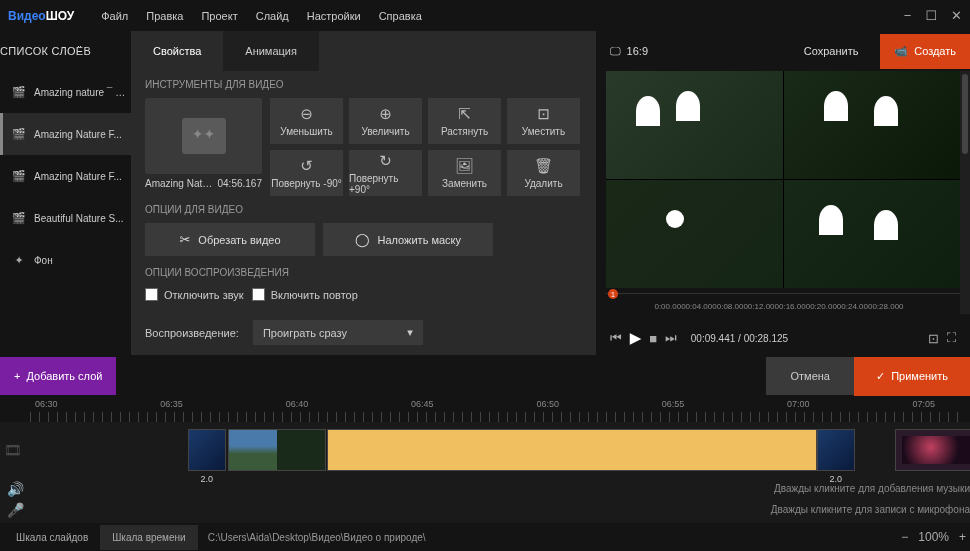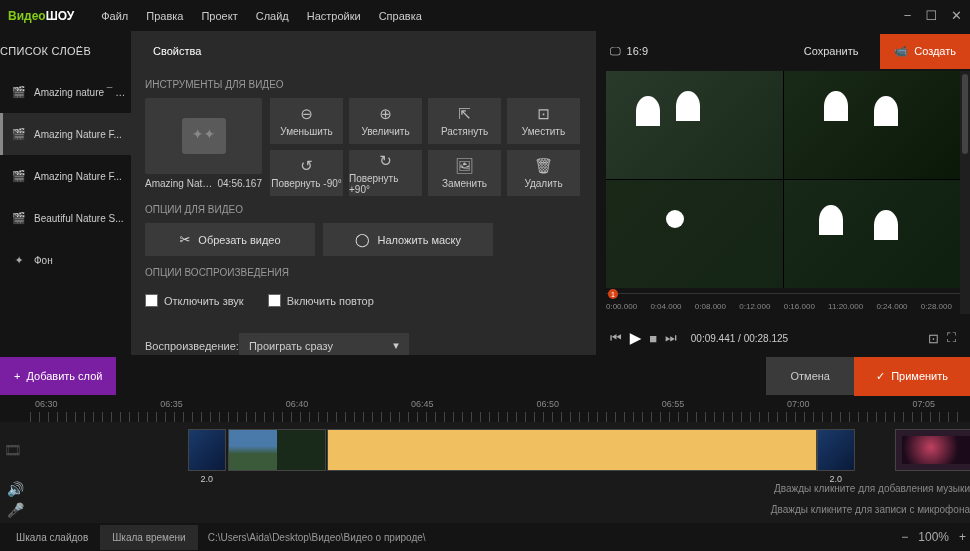--- a/index.html
+++ b/index.html
@@ -1,19 +1,19 @@
 <!DOCTYPE html>
 <html><head>
 <meta charset="utf-8">
 <style>
 *{margin:0;padding:0;box-sizing:border-box;font-family:Arial,sans-serif;user-select:none}
 body{width:970px;height:551px;background:#1a1a1a;color:#ccc;font-size:11px;overflow:hidden;position:relative}
 .titlebar{height:31px;background:#141414;display:flex;align-items:center;padding:0 8px}
 .logo{font-weight:bold;font-size:12px}
-.logo .v{color:#84cc16}
+.logo .v{color:#3b82f6}
 .logo .s{color:#fff}
 .menu{display:flex;margin-left:18px;gap:0}
 .menu span{padding:4px 9px;color:#ccc;cursor:pointer}
 .winbtns{margin-left:auto;display:flex;gap:14px;color:#aaa;font-size:13px}
 .winbtns span{cursor:pointer}
 .main{display:flex;height:324px}
 .leftcol{width:131px;background:#141414;display:flex;flex-direction:column}
 .layerhdr{height:40px;display:flex;align-items:center;font-size:11px;color:#ddd;letter-spacing:0.3px}
 .layer{height:42px;display:flex;align-items:center;padding-left:8px;gap:7px;cursor:pointer;border-left:3px solid transparent}
 .layer.active{background:#2a2a2a;border-left-color:#888}
@@ -30,42 +30,42 @@
 .clap{width:44px;height:36px;background:#5a5a5a;border-radius:3px;position:relative}
 .clap::before{content:"✦✦";position:absolute;top:8px;left:0;right:0;text-align:center;color:#888;font-size:14px}
 .thinfo{display:flex;justify-content:space-between;font-size:10px;color:#ccc;margin-top:4px;width:117px}
 .tname{white-space:nowrap;overflow:hidden;text-overflow:ellipsis;max-width:75px}
 .btngrid{display:flex;gap:6px}
 .tbtn{width:73px;height:46px;background:#3a3a3a;display:flex;flex-direction:column;align-items:center;justify-content:center;gap:3px;cursor:pointer;font-size:10px;color:#ccc}
 .ticon{font-size:15px;color:#bbb}
 .opts{margin-top:11px}
 .widebtn{background:#3a3a3a;padding:9px 16px;display:flex;align-items:center;gap:8px;cursor:pointer;font-size:11px;color:#ddd;width:170px;justify-content:center}
 .wideicon{font-size:13px}
-.checks{display:flex;gap:24px;margin-top:16px}
+.checks{display:flex;gap:8px;margin-top:10px}
 .check{display:flex;align-items:center;gap:6px;font-size:11px;color:#ccc}
 .cb{width:13px;height:13px;background:#fff;border:1px solid #666}
-.selrow{display:flex;align-items:center;margin-top:26px}
+.selrow{display:flex;align-items:center;gap:14px;margin-top:19px}
 .sel{background:#3a3a3a;padding:6px 10px;width:170px;display:flex;justify-content:space-between;align-items:center;font-size:11px;color:#ccc}
 .rightcol{flex:1;background:#141414;display:flex;flex-direction:column}
 .prevhdr{height:40px;display:flex;align-items:center;padding:0 14px;gap:10px}
 .ratio{display:flex;align-items:center;gap:6px;color:#ddd}
 .spacer{flex:1}
 .savebtn{color:#ddd;cursor:pointer;font-size:11px;padding:0 12px}
 .createbtn{background:#d84315;color:#fff;padding:11px 14px;display:flex;align-items:center;gap:6px;cursor:pointer;font-size:11px;margin-right:-14px}
 .preview{flex:1;display:flex;flex-direction:column;padding:0 10px}
 .canvas{flex:1;display:grid;grid-template-columns:1fr 1fr;grid-template-rows:1fr 1fr;gap:1px;background:#000}
 .q{position:relative;overflow:hidden}
 .q1{background:linear-gradient(135deg,#2a3a2a,#1a2a1a)}
 .q2{background:linear-gradient(135deg,#1a2a18,#0a1808)}
 .q3{background:linear-gradient(135deg,#1a2818,#152515)}
 .q4{background:linear-gradient(135deg,#182818,#0f1f0f)}
 .flower{position:absolute;width:24px;height:30px;background:#fff;border-radius:50% 50% 0 0}
 .ruler{height:28px;display:flex;align-items:center;color:#888;font-size:8px;position:relative;border-top:1px solid #333;margin-top:5px}
 .marker{position:absolute;top:-5px;left:2px;width:10px;height:10px;background:#d84315;border-radius:50%;color:#fff;font-size:7px;display:flex;align-items:center;justify-content:center}
-.ticks{position:absolute;left:0;right:8px;bottom:10px;display:flex;justify-content:space-between}
+.ticks{position:absolute;left:0;right:8px;bottom:10px;display:flex;justify-content:center}
 .pctrl{height:34px;display:flex;align-items:center;gap:8px;padding:0 4px;color:#ccc}
 .pbtn{cursor:pointer;font-size:13px;color:#aaa}
 .pbtn.play{color:#fff;font-size:15px}
 .tc{font-size:10px;color:#ccc;margin-left:6px}
 .actbar{height:42px;background:#141414;display:flex;align-items:center}
 .addlayer{background:#7b1fa2;color:#fff;padding:13px 14px;display:flex;align-items:center;gap:6px;cursor:pointer;font-size:11px}
 .cancel{background:#3a3a3a;color:#ccc;padding:13px 24px;cursor:pointer;margin-left:auto;font-size:11px}
 .apply{background:#d84315;color:#fff;padding:13px 22px;display:flex;align-items:center;gap:6px;cursor:pointer;font-size:11px}
 .tlruler{height:25px;background:#141414;display:flex;align-items:flex-start;padding:2px 35px 0;color:#888;font-size:9px;justify-content:space-between;position:relative}
 .tlruler::after{content:"";position:absolute;left:30px;right:10px;bottom:0;height:10px;background:repeating-linear-gradient(90deg,#444 0,#444 1px,transparent 1px,transparent 9px)}
@@ -134,20 +134,21 @@
       </div>
     <div class="layer">
         <span class="li">✦</span>
         <span class="lname">Фон</span>
       </div>
   </div>
 
   <div class="midcol">
     <div class="tabs">
       <div class="tab active">Свойства</div>
+      <div class="tab">Анимация</div>
     </div>
     <div class="content">
       <div class="sect">ИНСТРУМЕНТЫ ДЛЯ ВИДЕО</div>
       <div class="toolrow">
         <div>
           <div class="thumb">
               <div class="clap"></div>
             </div>
           <div class="thinfo">
               <span class="tname">Amazing Natur...</span>
@@ -260,21 +261,21 @@
           </div>
       </div>
       <div class="ruler">
         <div class="marker">1</div>
         <div class="ticks">
           <span>0:00.000</span>
             <span>0:04.000</span>
             <span>0:08.000</span>
             <span>0:12.000</span>
             <span>0:16.000</span>
-            <span>11:20.000</span>
+            <span>0:20.000</span>
             <span>0:24.000</span>
             <span>0:28.000</span>
         </div>
       </div>
       <div class="pctrl">
         <span class="pbtn">⏮</span>
         <span class="pbtn play">▶</span>
         <span class="pbtn">■</span>
         <span class="pbtn">⏭</span>
         <span class="tc">00:09.441 / 00:28.125</span>

